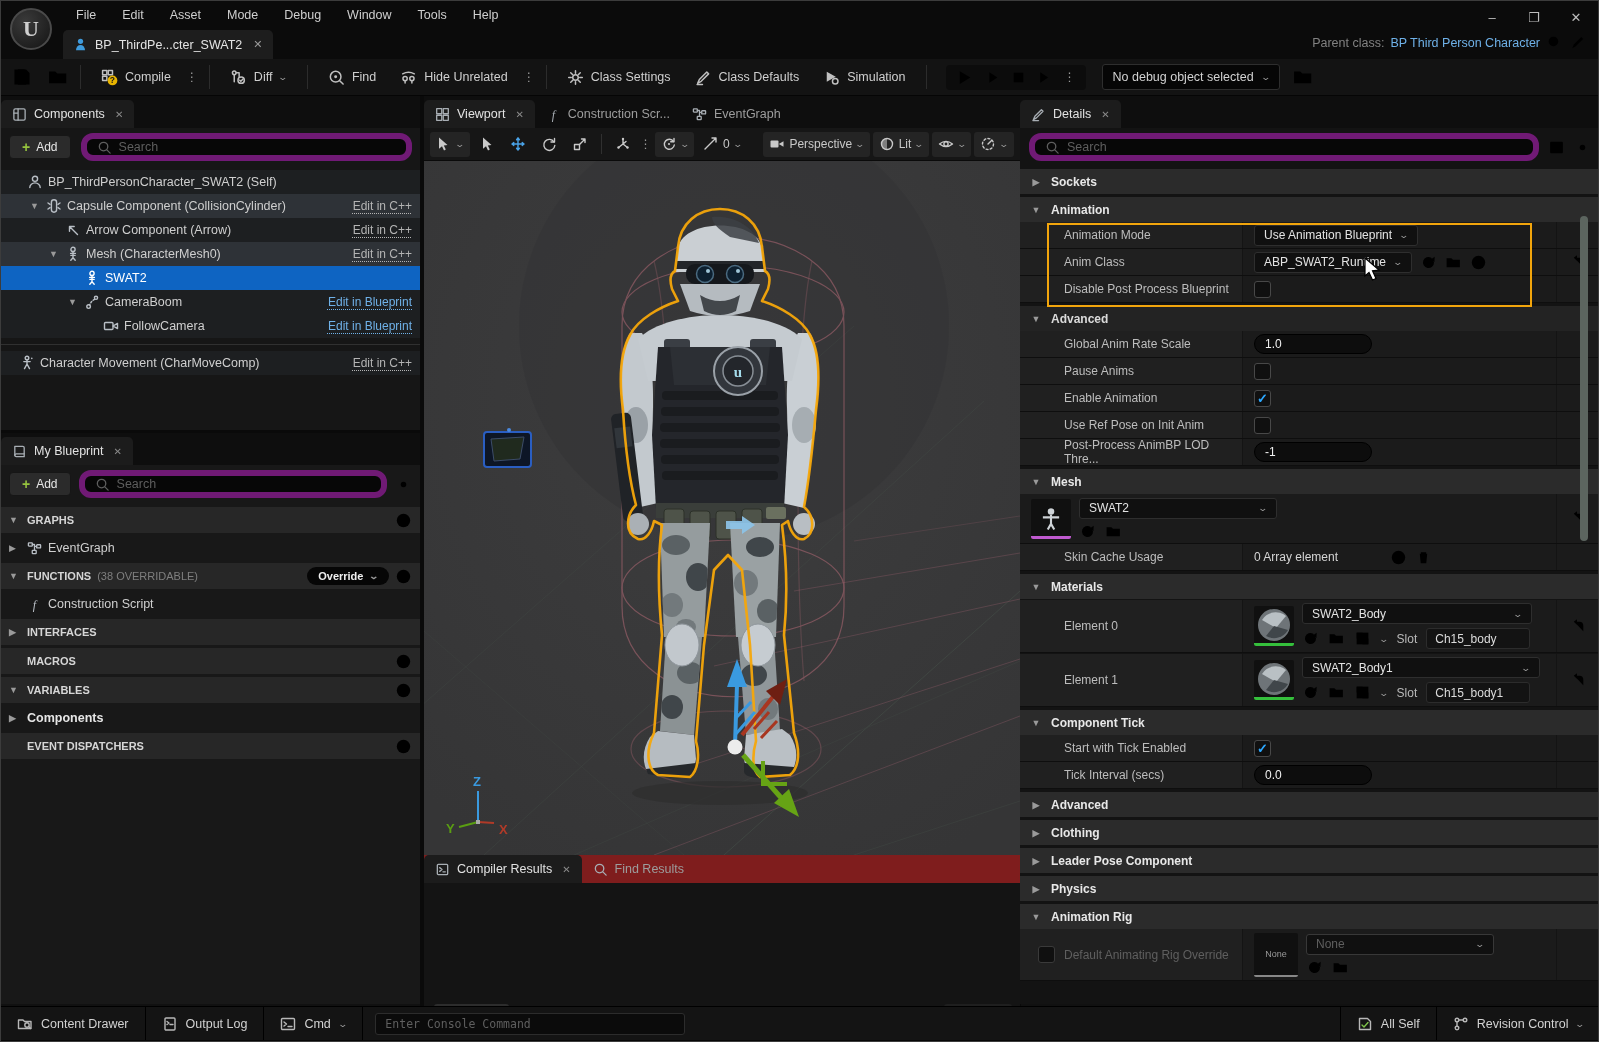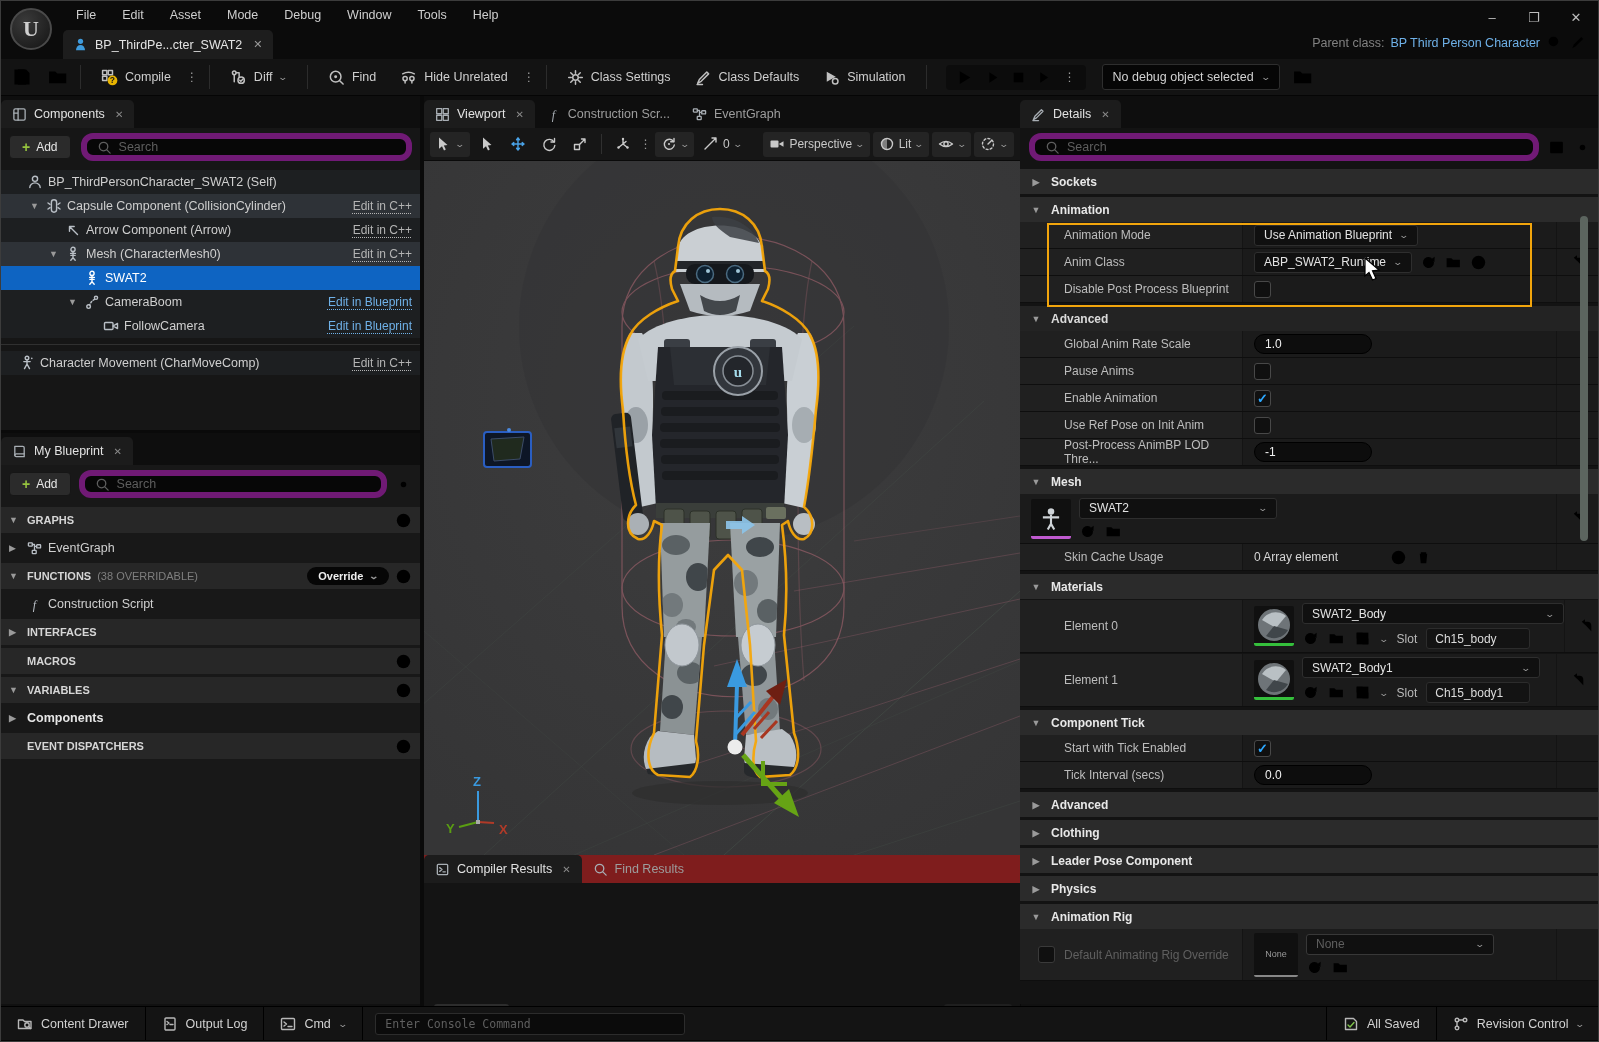--- a/index.html
+++ b/index.html
@@ -1134,21 +1134,21 @@
           <div class="val">
             <span class="thumb">
               <svg viewBox="0 0 40 40" width="40" height="40">
                 <circle cx="20" cy="19" r="16" fill="#6e7478"></circle>
                 <path d="M8 14 a16 16 0 0 1 24 -4 L22 22 Z" fill="#b9c0c4"></path>
                 <path d="M12 30 a16 16 0 0 0 22 -6 L20 20 Z" fill="#40464a"></path>
               </svg>
               <span class="ul" style="background:#35c03c"></span>
             </span>
       <div class="vstack">
-              <span class="dd" style="width:262px">SWAT2_Body<span class="chev" style="margin-left:auto">⌄</span></span>
+              <span class="dd" style="width:230px">SWAT2_Body<span class="chev" style="margin-left:auto">⌄</span></span>
       <div class="hstack">
                 <span class="ibtn">
                   <svg viewBox="0 0 16 16">
                     <path d="M13.2 8 A5.2 5.2 0 1 1 10.6 3.5"></path>
                     <path class="f" d="M13.8 2.6 L9.8 5.3 L13.6 7.6 Z"></path>
                   </svg>
                 </span>
                 <span class="ibtn">
                   <svg viewBox="0 0 16 16">
                     <path d="M1.5 4 H6 L7.5 5.5 H14 V12.5 H1.5 Z"></path>
@@ -1347,21 +1347,21 @@
     </div>
     <input class="console-in" placeholder="Enter Console Command" style="">
     <div class="sb-right">
       <div class="sb-btn">
         <span class="ic">
             <svg viewBox="0 0 16 16">
               <path d="M2.5 2.5 H10.5 L13.5 5.5 V13.5 H2.5 Z"></path>
               <path d="M5 9 L7 11 L11 6.5" stroke="#7ec24b"></path>
             </svg>
           </span>
-        <span>All Saved</span>
+        <span>All Self</span>
       </div>
       <div class="sb-btn">
         <span class="ic">
             <svg viewBox="0 0 16 16">
               <circle cx="4" cy="12" r="1.8"></circle>
               <circle cx="4" cy="4" r="1.8"></circle>
               <circle cx="12" cy="4" r="1.8"></circle>
               <path d="M4 5.8 V10.2 M5.8 4 H10.2"></path>
             </svg>
           </span>

